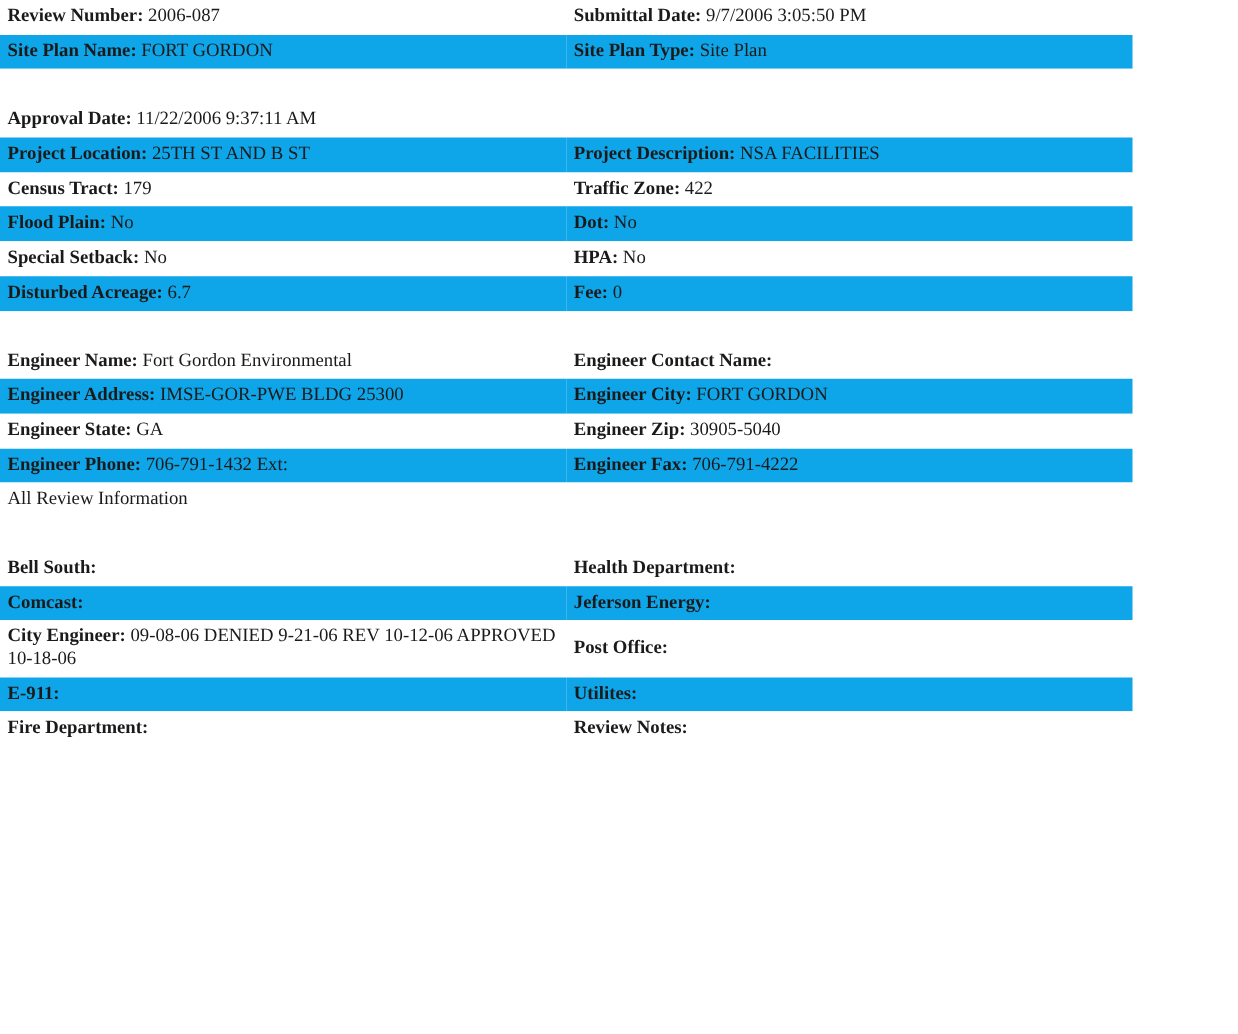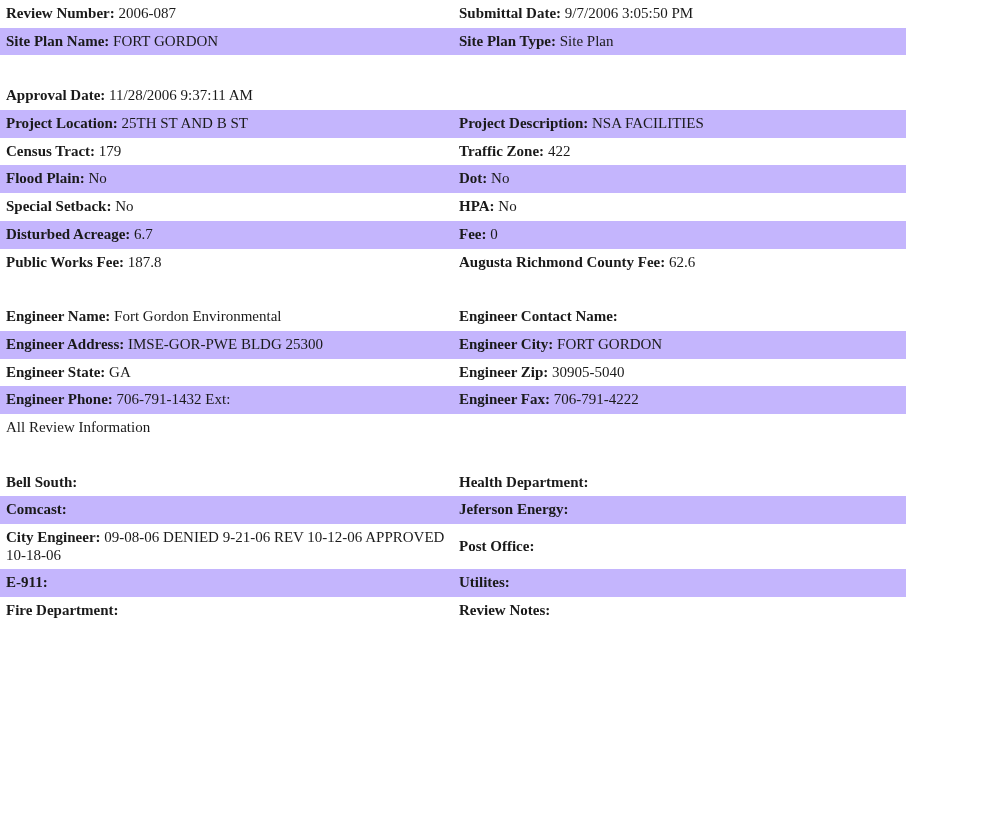--- a/index.html
+++ b/index.html
@@ -24,21 +24,21 @@
     border-collapse: collapse;
     table-layout: fixed;
   }
   table.grid td {
     width: 50%;
     vertical-align: middle;
     padding: 5px 6px 5px 6px;
     line-height: 1.18;
   }
   tr.shade td {
-    background: #c4b5fd;
+    background: #0ea5e9;
   }
   tr.plain td {
     background: #ffffff;
   }
   .lbl {
     font-weight: bold;
   }
   .val {
     font-weight: normal;
   }
@@ -95,21 +95,21 @@
           <td></td>
         </tr>
     </tbody>
   </table>
 
   <table class="grid">
     <tbody>
       <tr class="plain">
         <td>
           <span class="lbl">Approval Date:</span>
-          <span class="val">11/28/2006 9:37:11 AM</span>
+          <span class="val">11/22/2006 9:37:11 AM</span>
         </td>
         <td class="empty-cell"></td>
       </tr>
       <tr class="shade">
         <td>
           <span class="lbl">Project Location:</span>
           <span class="val">25TH ST AND B ST</span>
         </td>
         <td>
           <span class="lbl">Project Description:</span>
@@ -149,30 +149,20 @@
       <tr class="shade">
         <td>
           <span class="lbl">Disturbed Acreage:</span>
           <span class="val">6.7</span>
         </td>
         <td>
           <span class="lbl">Fee:</span>
           <span class="val">0</span>
         </td>
       </tr>
-      <tr class="plain">
-        <td>
-          <span class="lbl">Public Works Fee:</span>
-          <span class="val">187.8</span>
-        </td>
-        <td>
-          <span class="lbl">Augusta Richmond County Fee:</span>
-          <span class="val">62.6</span>
-        </td>
-      </tr>
       <tr class="spacer-row">
           <td></td>
           <td></td>
         </tr>
     </tbody>
   </table>
 
   <table class="grid">
     <tbody>
       <tr class="plain">

